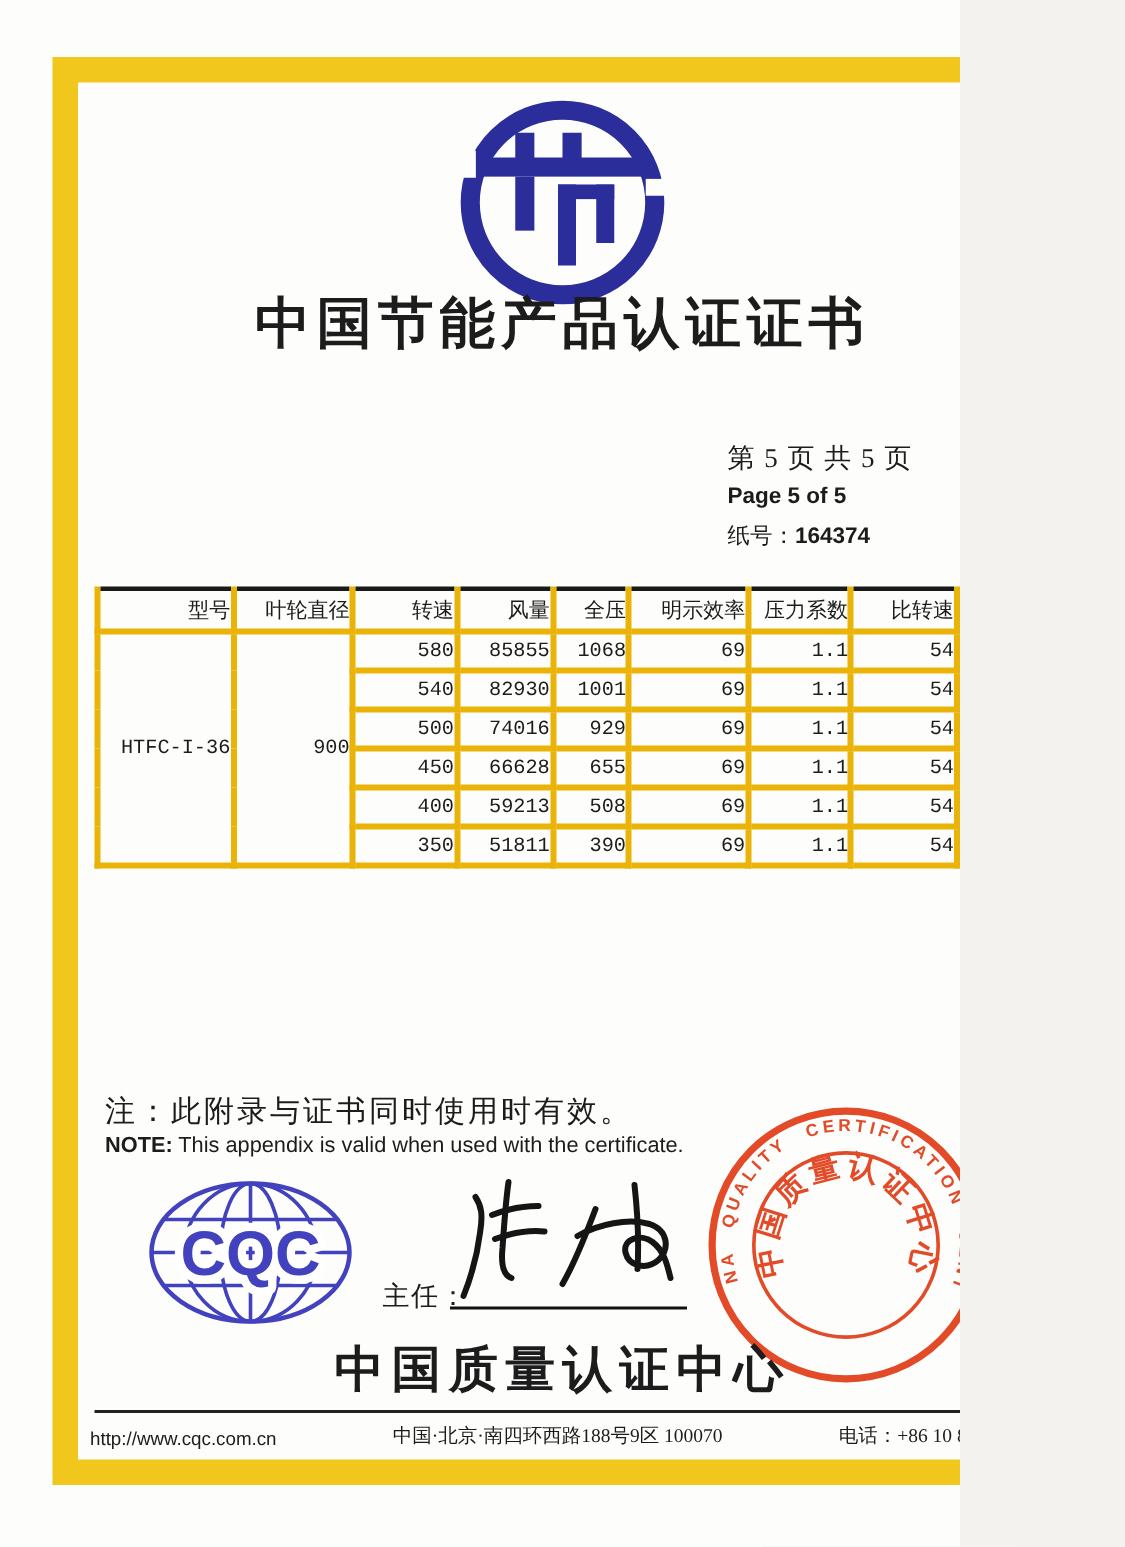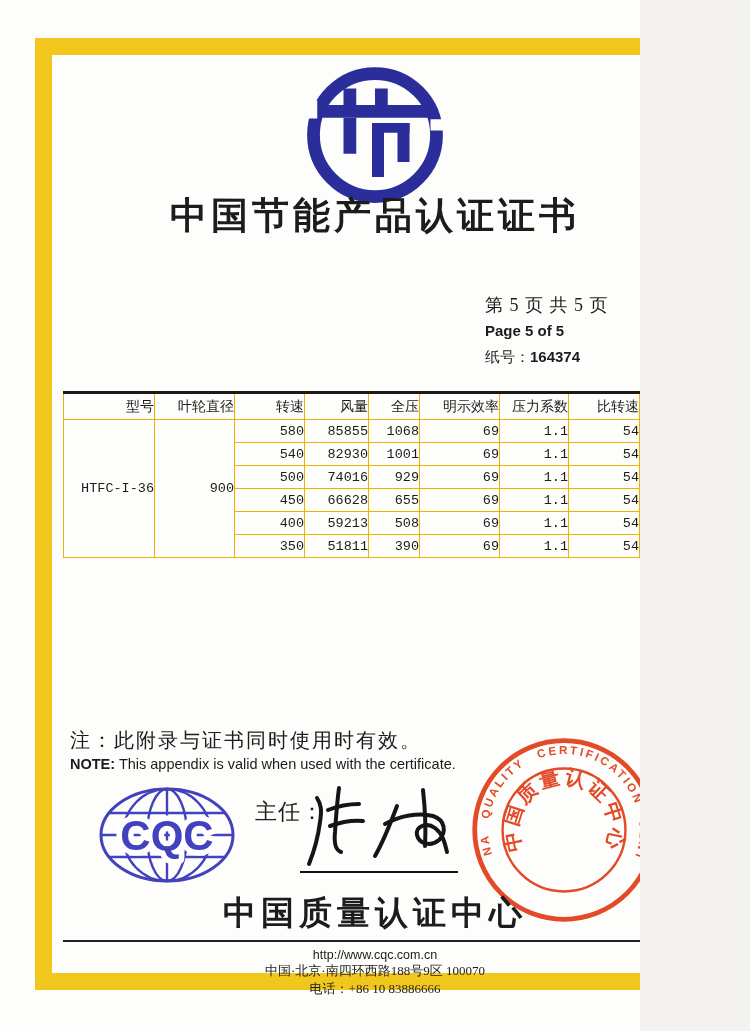--- a/index.html
+++ b/index.html
@@ -11,32 +11,32 @@
   .title{left:0;top:191px;width:750px;text-align:center;font-size:37px;font-weight:bold;
          letter-spacing:4px;font-family:"Liberation Sans","DejaVu Sans",sans-serif;}
   .hdr-left{left:70px;top:293px;}
   .hdr-right{left:485px;top:293px;}
   .hdr-cn{font-size:18px;letter-spacing:1px;}
   .hdr-en{font-size:15px;font-weight:bold;font-family:"Liberation Sans","DejaVu Sans",sans-serif;margin-top:5px;}
   .hdr-no{font-size:15px;margin-top:9px;}
   .hdr-no .num{font-family:"Liberation Sans","DejaVu Sans",sans-serif;font-weight:600;}
   table.spec{left:63px;top:391px;position:absolute;border-collapse:collapse;table-layout:fixed;
              font-size:13.5px;text-align:right;font-family:Liberation Mono, monospace;}
-  table.spec th,table.spec td{border:1px solid #eab308;padding:0;height:22px;font-weight:normal;}
+  table.spec th,table.spec td{border:4px solid #eab308;padding:0;height:22px;font-weight:normal;}
   table.spec thead th{height:25px;border-top:3px solid #1a1a1a;font-size:14px;}
   .note-cn{left:70px;top:727px;font-size:20px;letter-spacing:2px;}
   .note-en{left:70px;top:756px;font-size:14.5px;font-family:"Liberation Sans","DejaVu Sans",sans-serif;}
   .note-en b{font-weight:bold;}
-  .director{left:255px;top:797px;font-size:22px;letter-spacing:1px;}
+  .director{left:255px;top:852px;font-size:18px;letter-spacing:1px;}
   .sig-line{left:300px;top:871px;width:158px;height:2px;background:#111;}
   .org-name{left:0;top:891px;width:750px;text-align:center;font-size:33px;font-weight:bold;
             letter-spacing:5px;font-family:"Liberation Sans","DejaVu Sans",sans-serif;}
   .foot-rule{left:63px;top:940px;width:626px;height:2px;background:#222;}
   .footer{left:60px;top:948px;width:630px;display:flex;justify-content:space-between;
-          align-items:center;font-size:12.5px;font-family:"Liberation Sans","DejaVu Sans",sans-serif;flex-direction:column;}
+          align-items:flex-end;font-size:12.5px;font-family:"Liberation Sans","DejaVu Sans",sans-serif;}
   .footer .addr{font-family:"Liberation Serif","DejaVu Serif",serif;font-size:13px;}
   .footer .tel{font-family:"Liberation Serif","DejaVu Serif",serif;font-size:13px;}
 </style>
 </head>
 <body>
 
 <div class="canvas">
 
   <div class="frame abs"></div>
 

